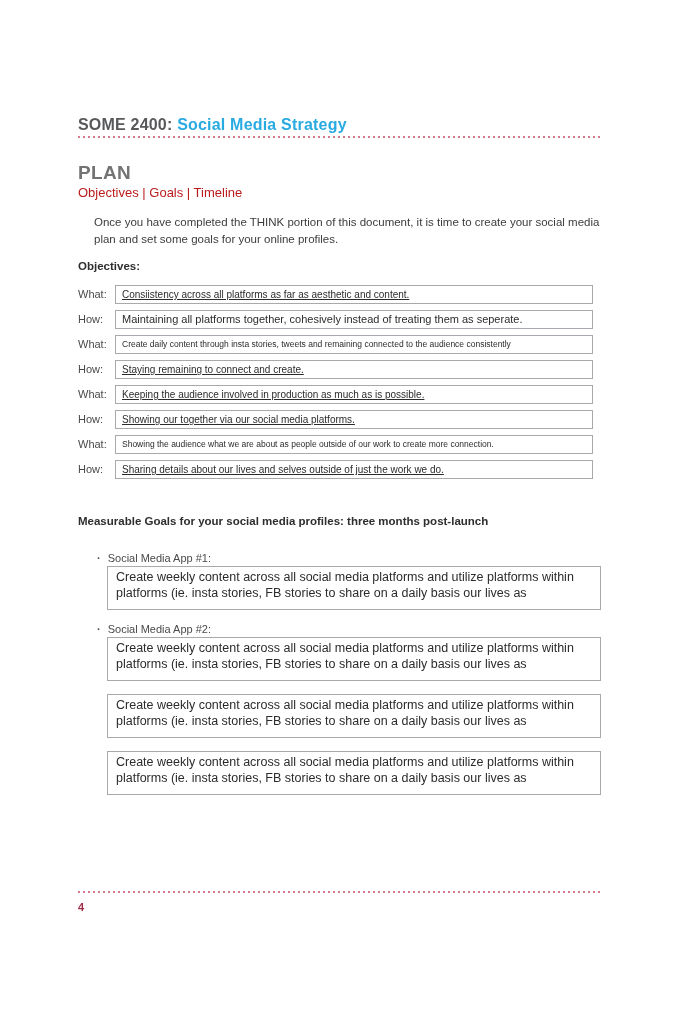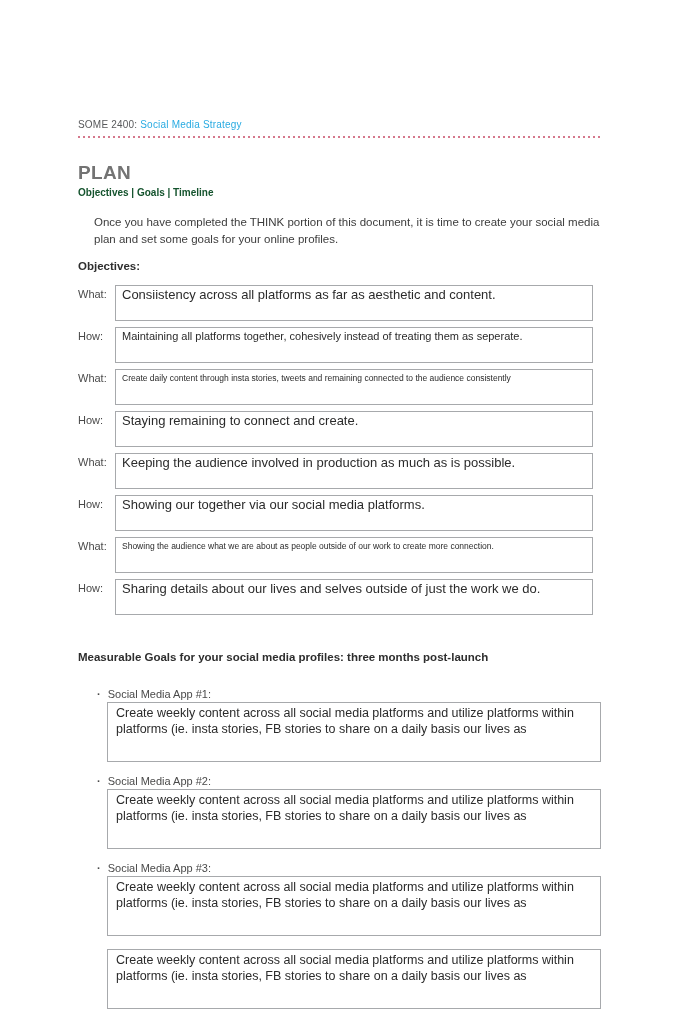--- a/index.html
+++ b/index.html
@@ -13,22 +13,22 @@
     height: 1024px;
     box-sizing: border-box;
     padding: 118px 82px 0 78px;
     background: #ffffff;
     font-family: "Liberation Sans", sans-serif;
     color: #3c3c3c;
     overflow: hidden;
   }
   
   .header-line {
-    font-size: 10px;
-    font-weight: normal;
+    font-size: 16px;
+    font-weight: bold;
     letter-spacing: 0.2px;
     line-height: 13px;
     margin-bottom: 5px;
     white-space: nowrap;
   }
   .course-code { color: #58595b; }
   .course-title { color: #29abe2; }
   .dotted-rule {
     height: 2px;
     background: repeating-linear-gradient(to right, #d5788c 0 2px, transparent 2px 5px);
@@ -37,65 +37,65 @@
   .page-title {
     margin: 24px 0 0 0;
     font-size: 19px;
     line-height: 22px;
     font-weight: bold;
     color: #737373;
     letter-spacing: 0.3px;
   }
   .page-subtitle {
     margin: 1px 0 0 0;
-    font-size: 10px;
+    font-size: 13px;
     line-height: 16px;
-    font-weight: bold;
-    color: #14532d;
+    font-weight: normal;
+    color: #b91c1c;
   }
   .intro {
     margin: 13px 0 0 16px;
     font-size: 11.5px;
     line-height: 16.5px;
     max-width: 525px;
     color: #3c3c3c;
   }
   .section-heading {
     margin: 13px 0 12px 0;
     font-size: 11.5px;
     line-height: 13px;
     font-weight: bold;
     color: #2e2e2e;
   }
   
   .obj-row {
     display: flex;
     align-items: stretch;
     margin-bottom: 6px;
-    height: 36px;
+    height: 19px;
   }
   .obj-label {
     flex: 0 0 37px;
     font-size: 11px;
     line-height: 19px;
     color: #4a4a4a;
   }
   .obj-box {
     flex: 0 0 auto;
     width: 478px;
     box-sizing: border-box;
     border: 1px solid #a7a9ac;
     background: #ffffff;
     padding: 0 6px;
     line-height: 17px;
     white-space: nowrap;
     overflow: hidden;
     color: #2b2b2b;
   }
-  .size-large  { font-size: 13px; }
+  .size-large  { font-size: 10px; text-decoration: underline; }
   .size-medium { font-size: 11px; }
   .size-small  { font-size: 8.5px; }
   
   .goals-heading {
     margin: 36px 0 24px 0;
     font-size: 11.5px;
     line-height: 13px;
     font-weight: bold;
     color: #2e2e2e;
   }
@@ -107,21 +107,21 @@
   }
   .goal-label::before {
     content: "\00B7";
     font-weight: bold;
     margin-right: 7px;
   }
   .goal-box {
     margin-left: 10px;
     margin-top: 1px;
     width: 494px;
-    height: 60px;
+    height: 44px;
     box-sizing: border-box;
     border: 1px solid #a7a9ac;
     background: #ffffff;
     padding: 3px 8px 0 8px;
     font-size: 12.5px;
     line-height: 15.5px;
     color: #2b2b2b;
     overflow: hidden;
   }
   
@@ -191,21 +191,20 @@
   <div>
     <div class="goal-group">
       <div class="goal-label">Social Media App #1:</div>
       <div class="goal-box">Create weekly content across all social media platforms and utilize platforms within platforms (ie. insta stories, FB stories to share on a daily basis our lives as</div>
     </div>
     <div class="goal-group">
       <div class="goal-label">Social Media App #2:</div>
       <div class="goal-box">Create weekly content across all social media platforms and utilize platforms within platforms (ie. insta stories, FB stories to share on a daily basis our lives as</div>
     </div>
     <div class="goal-group">
-      <div class="goal-label">Social Media App #3:</div>
       <div class="goal-box">Create weekly content across all social media platforms and utilize platforms within platforms (ie. insta stories, FB stories to share on a daily basis our lives as</div>
     </div>
     <div class="goal-group">
       <div class="goal-box">Create weekly content across all social media platforms and utilize platforms within platforms (ie. insta stories, FB stories to share on a daily basis our lives as</div>
     </div>
   </div>
 
   <div class="footer">
     <div class="dotted-rule"></div>
     <div class="page-number">4</div>

